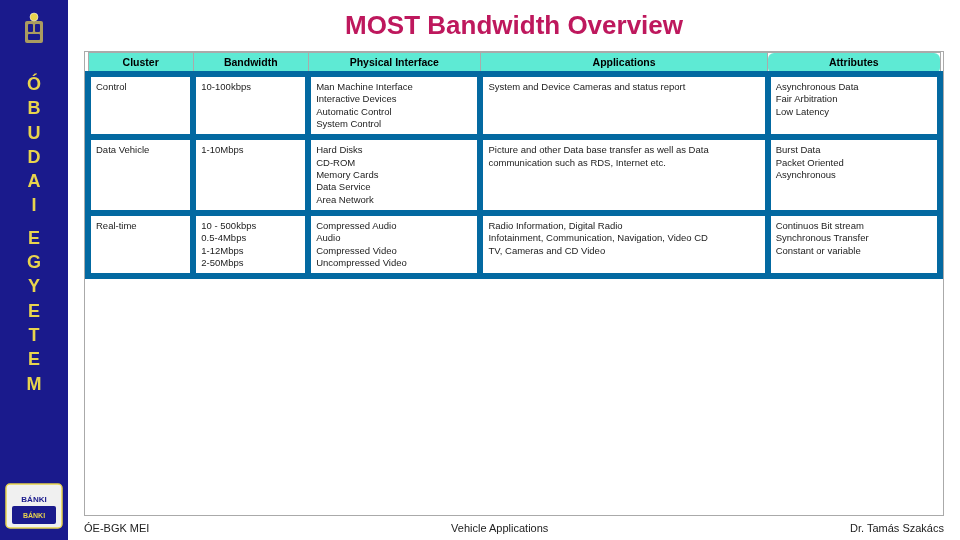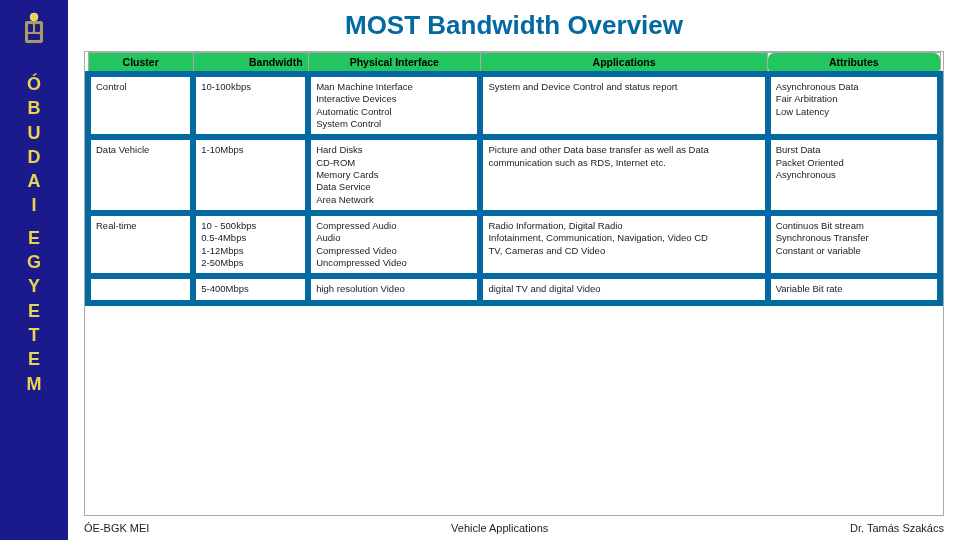--- a/index.html
+++ b/index.html
@@ -71,60 +71,60 @@
       flex: 1;
       display: flex;
       flex-direction: column;
       padding: 10px 16px 6px 16px;
     }
 
     #title {
       text-align: center;
       font-size: 26px;
       font-weight: bold;
-      color: #0369a1;
+      color: #be185d;
       margin-bottom: 10px;
       font-family: Arial, sans-serif;
     }
 
     
     #table-wrapper {
       flex: 1;
       border: 1px solid #aaa;
       overflow: hidden;
     }
 
     table {
       width: 100%;
       border-collapse: collapse;
       font-size: 10px;
       font-family: Arial, sans-serif;
       table-layout: fixed;
     }
 
     table th {
-      background: #22c55e;
+      background: #5eead4;
       border: 1px solid #aaa;
       padding: 3px 5px;
       font-weight: bold;
       font-size: 10.5px;
       vertical-align: top;
     }
 
     table td {
       border: 6px solid #0369a1;
       padding: 4px 5px;
       vertical-align: top;
       font-size: 9.5px;
       line-height: 1.3;
       color: #222;
     }
 
     .col-cluster { width: 11%; }
-    .col-bandwidth { width: 12%; text-align: right; }
+    .col-bandwidth { width: 12%; }
     .col-physical { width: 18%; }
     .col-apps { width: 30%; margin-top: 20px; }
     .col-attrs { width: 18%; border-radius: 6px; }
 
     
     #footer {
       display: flex;
       justify-content: space-between;
       align-items: flex-end;
       padding-top: 6px;
@@ -159,20 +159,28 @@
     <div class="sidebar-spacer"></div>
     <span class="sidebar-letter">E</span>
     <span class="sidebar-letter">G</span>
     <span class="sidebar-letter">Y</span>
     <span class="sidebar-letter">E</span>
     <span class="sidebar-letter">T</span>
     <span class="sidebar-letter">E</span>
     <span class="sidebar-letter">M</span>
   </div>
 
+  <div id="logo-bottom">
+    <svg viewBox="0 0 60 50" xmlns="http://www.w3.org/2000/svg">
+      <rect x="2" y="2" width="56" height="44" rx="4" fill="#f0f0f0" stroke="#e8d44d" stroke-width="1.5"></rect>
+      <text x="30" y="20" text-anchor="middle" font-size="8" fill="#1a1a8c" font-weight="bold">BÁNKI</text>
+      <rect x="8" y="24" width="44" height="18" rx="2" fill="#1a1a8c"></rect>
+      <text x="30" y="36" text-anchor="middle" font-size="7" fill="#e8d44d" font-weight="bold">BÁNKI</text>
+    </svg>
+  </div>
 </div>
 
 <div id="main">
   <div id="title">MOST Bandwidth Overview</div>
 
   <div id="table-wrapper">
     <table>
       <thead>
         <tr>
           <th class="col-cluster">Cluster</th>
@@ -180,44 +188,37 @@
           <th class="col-physical">Physical Interface</th>
           <th class="col-apps">Applications</th>
           <th class="col-attrs">Attributes</th>
         </tr>
       </thead>
       <tbody>
         <tr>
           <td>Control</td>
           <td>10-100kbps</td>
           <td>Man Machine Interface<br>Interactive Devices<br>Automatic Control<br>System Control</td>
-          <td>System and Device Control and status report</td>
+          <td>System and Device Cameras and status report</td>
           <td>Asynchronous Data<br>Fair Arbitration<br>Low Latency</td>
         </tr>
         <tr>
           <td>Data Vehicle</td>
           <td>1-10Mbps</td>
           <td>Hard Disks<br>CD-ROM<br>Memory Cards<br>Data Service<br>Area Network</td>
           <td>Picture and other Data base transfer as well as Data communication such as RDS, Internet etc.</td>
           <td>Burst Data<br>Packet Oriented<br>Asynchronous</td>
         </tr>
         <tr>
           <td>Real-time</td>
           <td>10 - 500kbps<br>0.5-4Mbps<br>1-12Mbps<br>2-50Mbps</td>
           <td>Compressed Audio<br>Audio<br>Compressed Video<br>Uncompressed Video</td>
           <td>Radio Information, Digital Radio<br>Infotainment, Communication, Navigation, Video CD<br>TV, Cameras and CD Video</td>
           <td>Continuos Bit stream<br>Synchronous Transfer<br>Constant or variable</td>
         </tr>
-        <tr>
-          <td></td>
-          <td>5-400Mbps</td>
-          <td>high resolution Video</td>
-          <td>digital TV and digital Video</td>
-          <td>Variable Bit rate</td>
-        </tr>
       </tbody>
     </table>
   </div>
 
   <div id="footer">
     <span>ÓE-BGK MEI</span>
     <span>Vehicle Applications</span>
     <span>Dr. Tamás Szakács</span>
   </div>
 </div>

